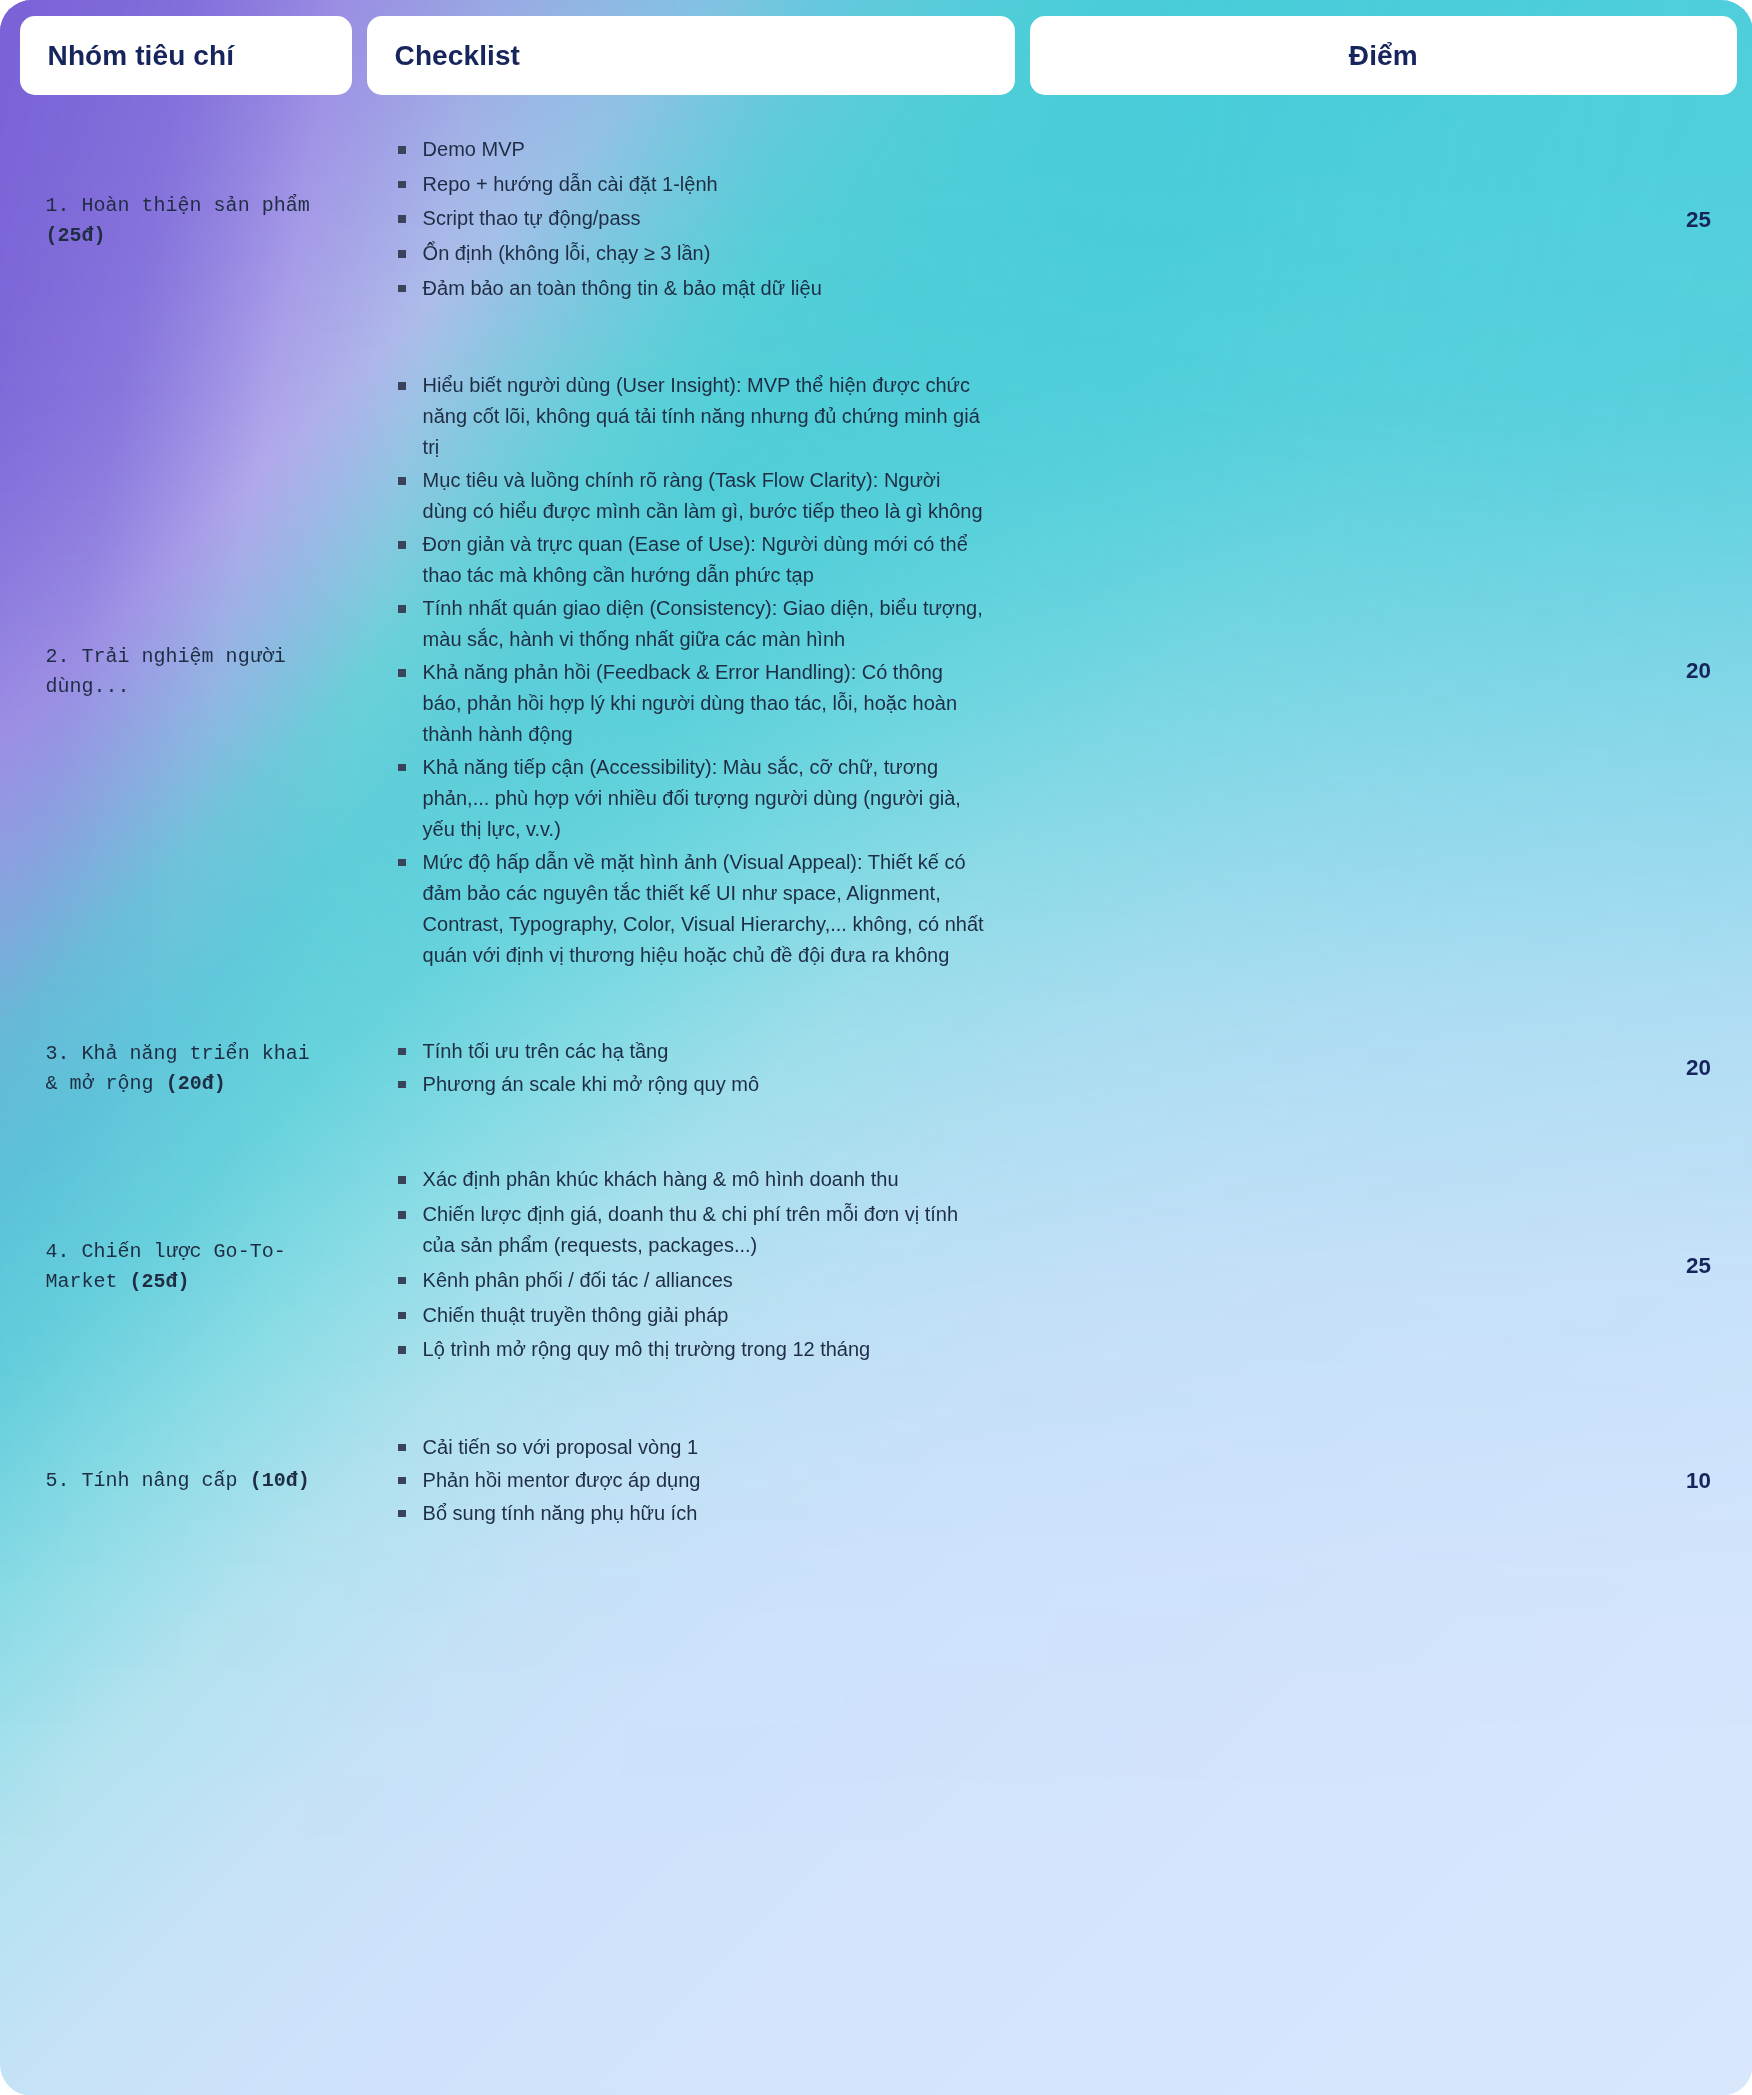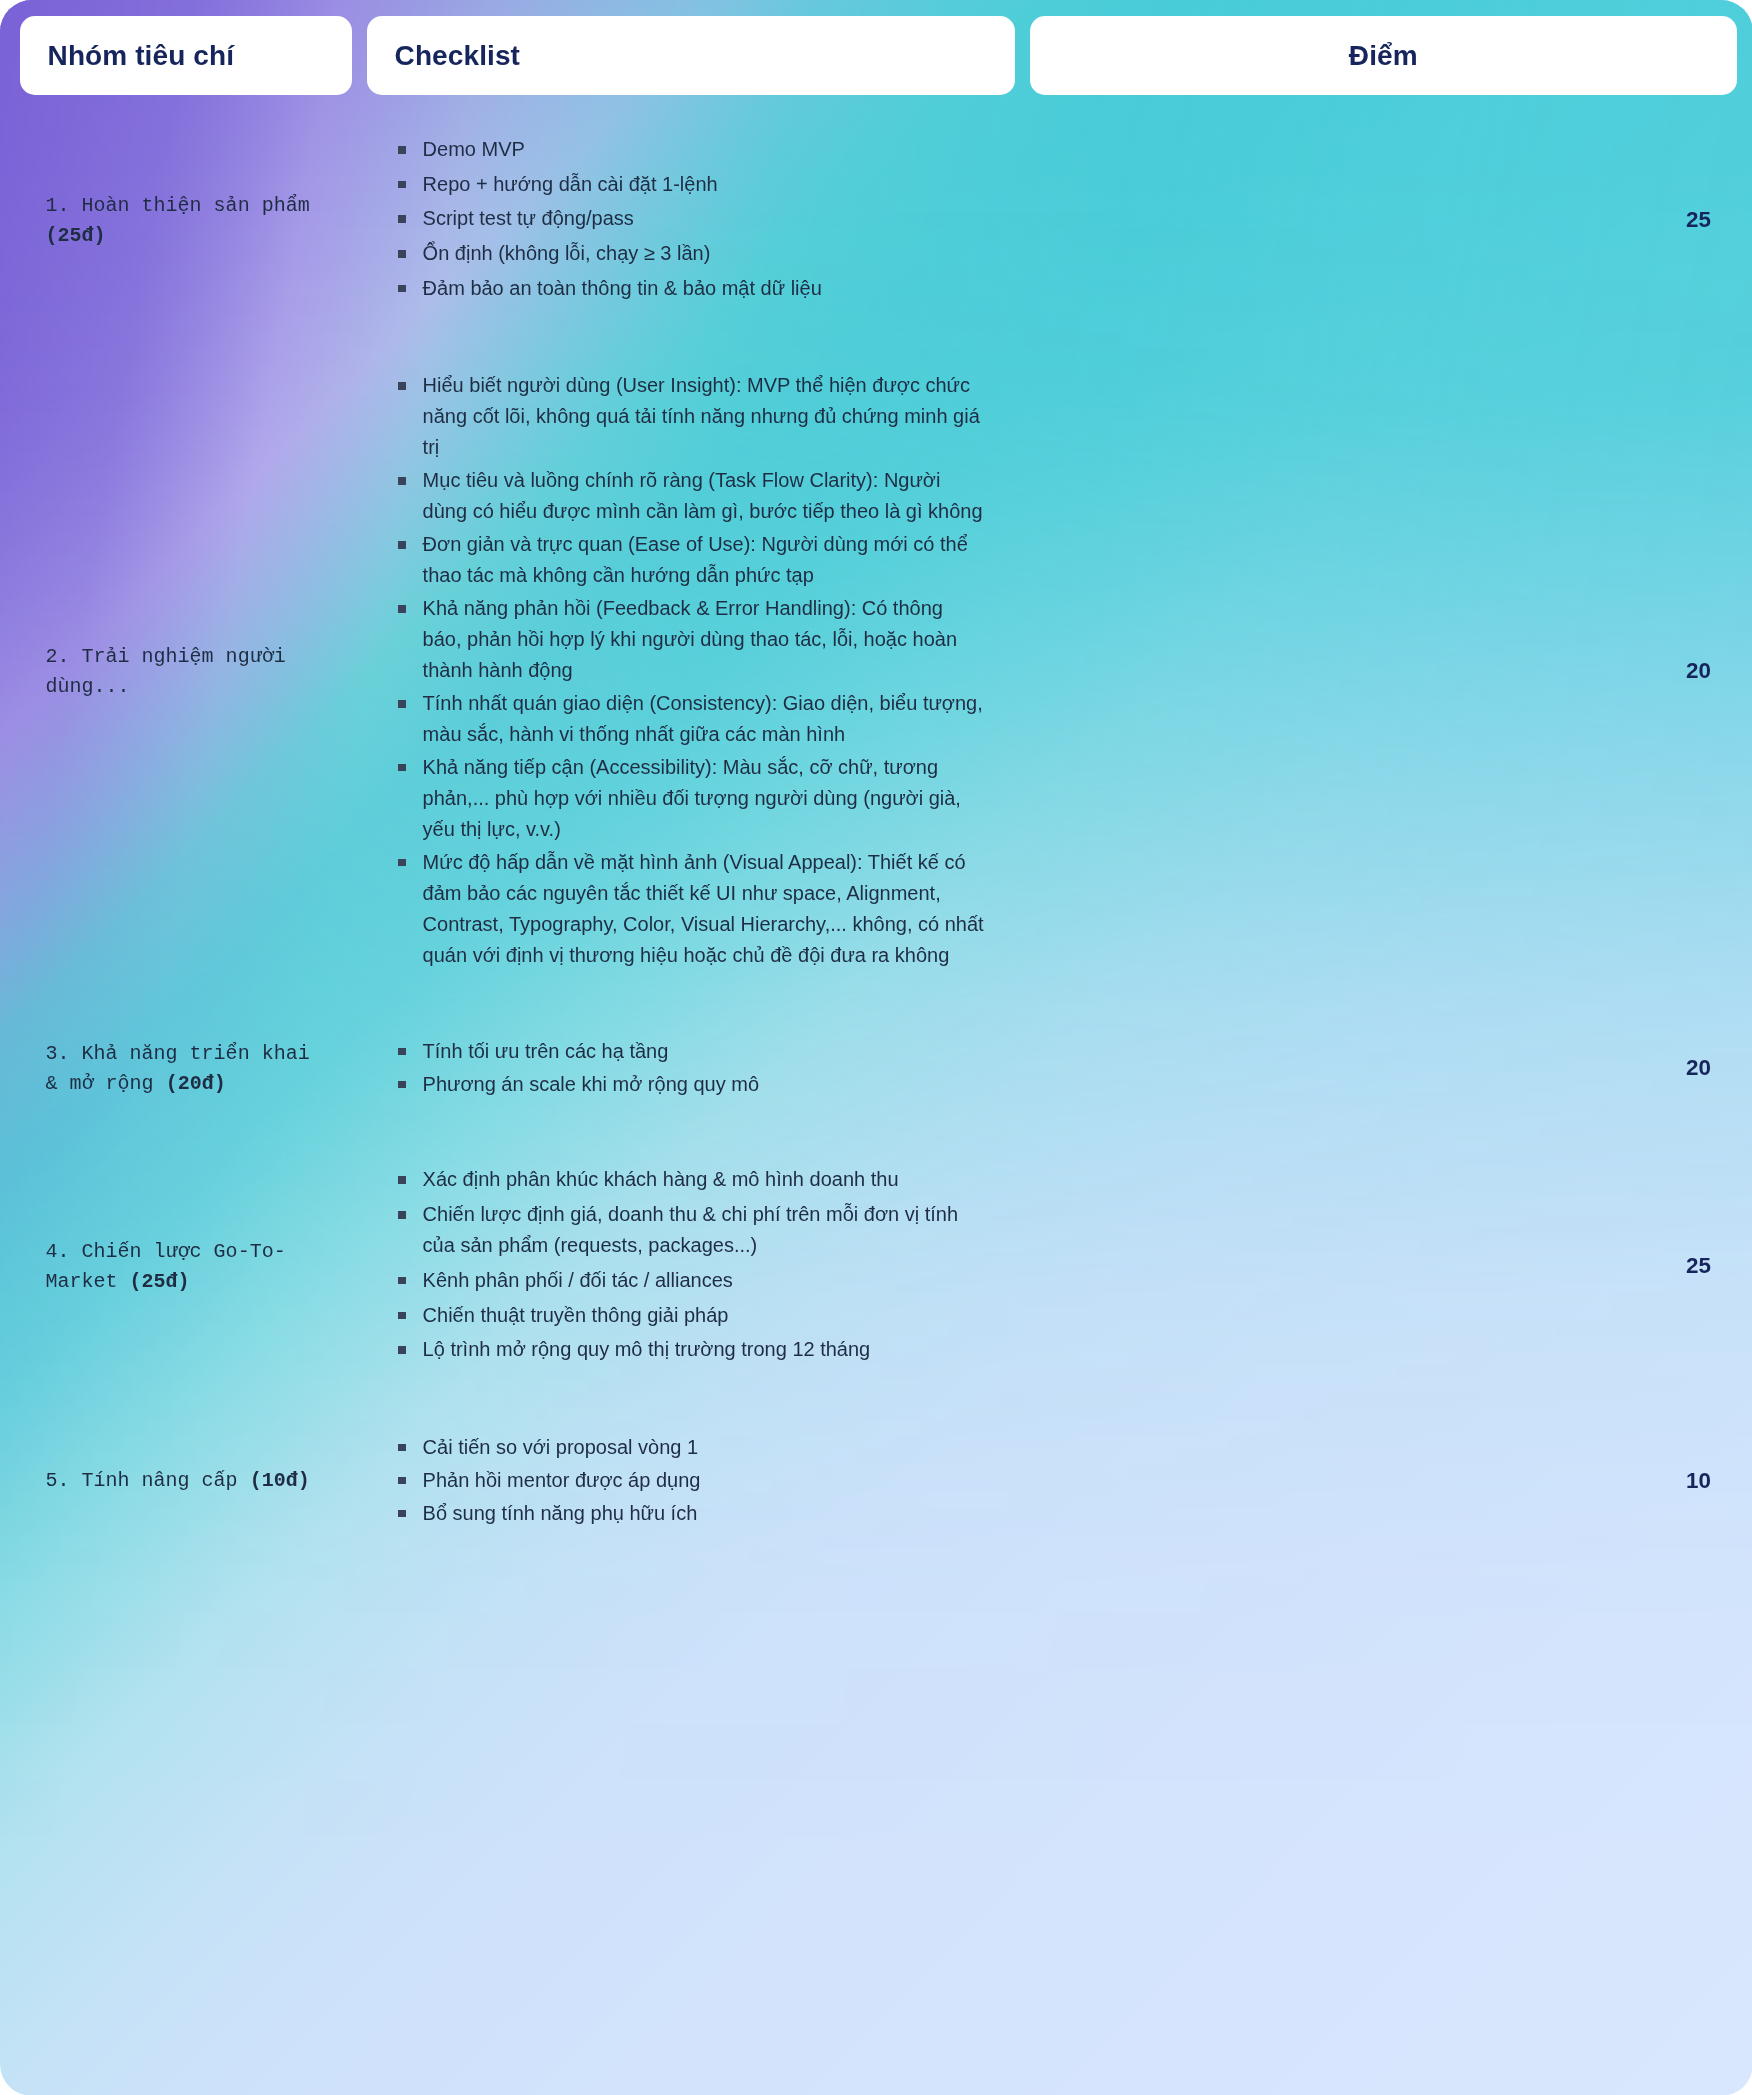--- a/index.html
+++ b/index.html
@@ -161,38 +161,38 @@
       <span>Điểm</span>
     </div>
 
   <div class="cell cell-criteria r1">
         <div class="crit-label"><span>1. Hoàn thiện sản phẩm </span><b>(25đ)</b></div>
       </div>
       <div class="cell cell-checklist r1">
         <ul class="bullets compact">
           <li><span class="bullet-marker"></span><span>Demo MVP</span></li>
           <li><span class="bullet-marker"></span><span>Repo + hướng dẫn cài đặt 1-lệnh</span></li>
-          <li><span class="bullet-marker"></span><span>Script test tự động/pass</span></li>
+          <li><span class="bullet-marker"></span><span>Script thao tự động/pass</span></li>
           <li><span class="bullet-marker"></span><span>Ổn định (không lỗi, chạy ≥ 3 lần)</span></li>
           <li><span class="bullet-marker"></span><span>Đảm bảo an toàn thông tin &amp; bảo mật dữ liệu</span></li>
         </ul>
       </div>
       <div class="cell cell-score r1">
         <span>25</span>
       </div>
       <div class="cell cell-criteria r2">
         <div class="crit-label"><span>2. Trải nghiệm người dùng...</span><b></b></div>
       </div>
       <div class="cell cell-checklist r2">
         <ul class="bullets">
           <li><span class="bullet-marker"></span><span>Hiểu biết người dùng (User Insight): MVP thể hiện được chức năng cốt lõi, không quá tải tính năng nhưng đủ chứng minh giá trị</span></li>
           <li><span class="bullet-marker"></span><span>Mục tiêu và luồng chính rõ ràng (Task Flow Clarity): Người dùng có hiểu được mình cần làm gì, bước tiếp theo là gì không</span></li>
           <li><span class="bullet-marker"></span><span>Đơn giản và trực quan (Ease of Use): Người dùng mới có thể thao tác mà không cần hướng dẫn phức tạp</span></li>
+          <li><span class="bullet-marker"></span><span>Tính nhất quán giao diện (Consistency): Giao diện, biểu tượng, màu sắc, hành vi thống nhất giữa các màn hình</span></li>
           <li><span class="bullet-marker"></span><span>Khả năng phản hồi (Feedback &amp; Error Handling): Có thông báo, phản hồi hợp lý khi người dùng thao tác, lỗi, hoặc hoàn thành hành động</span></li>
-          <li><span class="bullet-marker"></span><span>Tính nhất quán giao diện (Consistency): Giao diện, biểu tượng, màu sắc, hành vi thống nhất giữa các màn hình</span></li>
           <li><span class="bullet-marker"></span><span>Khả năng tiếp cận (Accessibility): Màu sắc, cỡ chữ, tương phản,... phù hợp với nhiều đối tượng người dùng (người già, yếu thị lực, v.v.)</span></li>
           <li><span class="bullet-marker"></span><span>Mức độ hấp dẫn về mặt hình ảnh (Visual Appeal): Thiết kế có đảm bảo các nguyên tắc thiết kế UI như space, Alignment, Contrast, Typography, Color, Visual Hierarchy,... không, có nhất quán với định vị thương hiệu hoặc chủ đề đội đưa ra không</span></li>
         </ul>
       </div>
       <div class="cell cell-score r2">
         <span>20</span>
       </div>
       <div class="cell cell-criteria r3">
         <div class="crit-label"><span>3. Khả năng triển khai &amp; mở rộng </span><b>(20đ)</b></div>
       </div>

